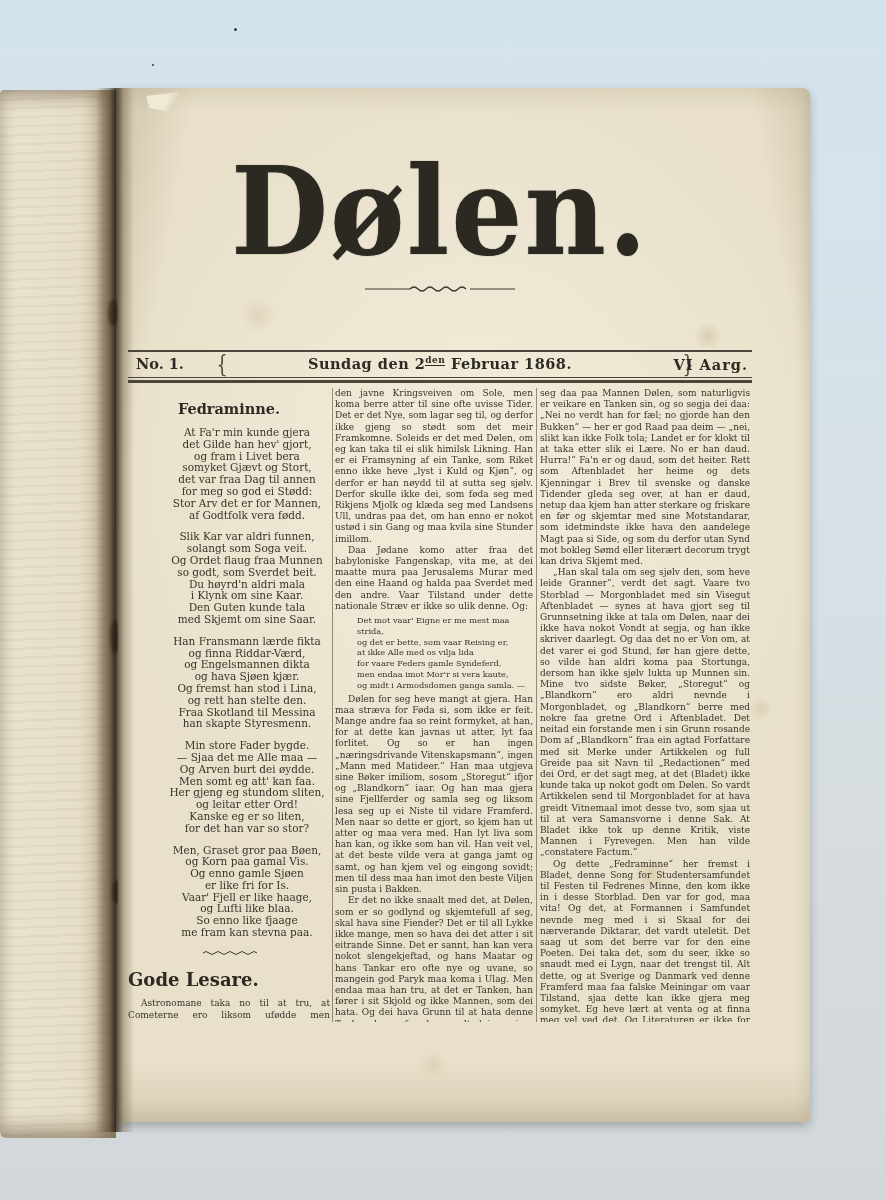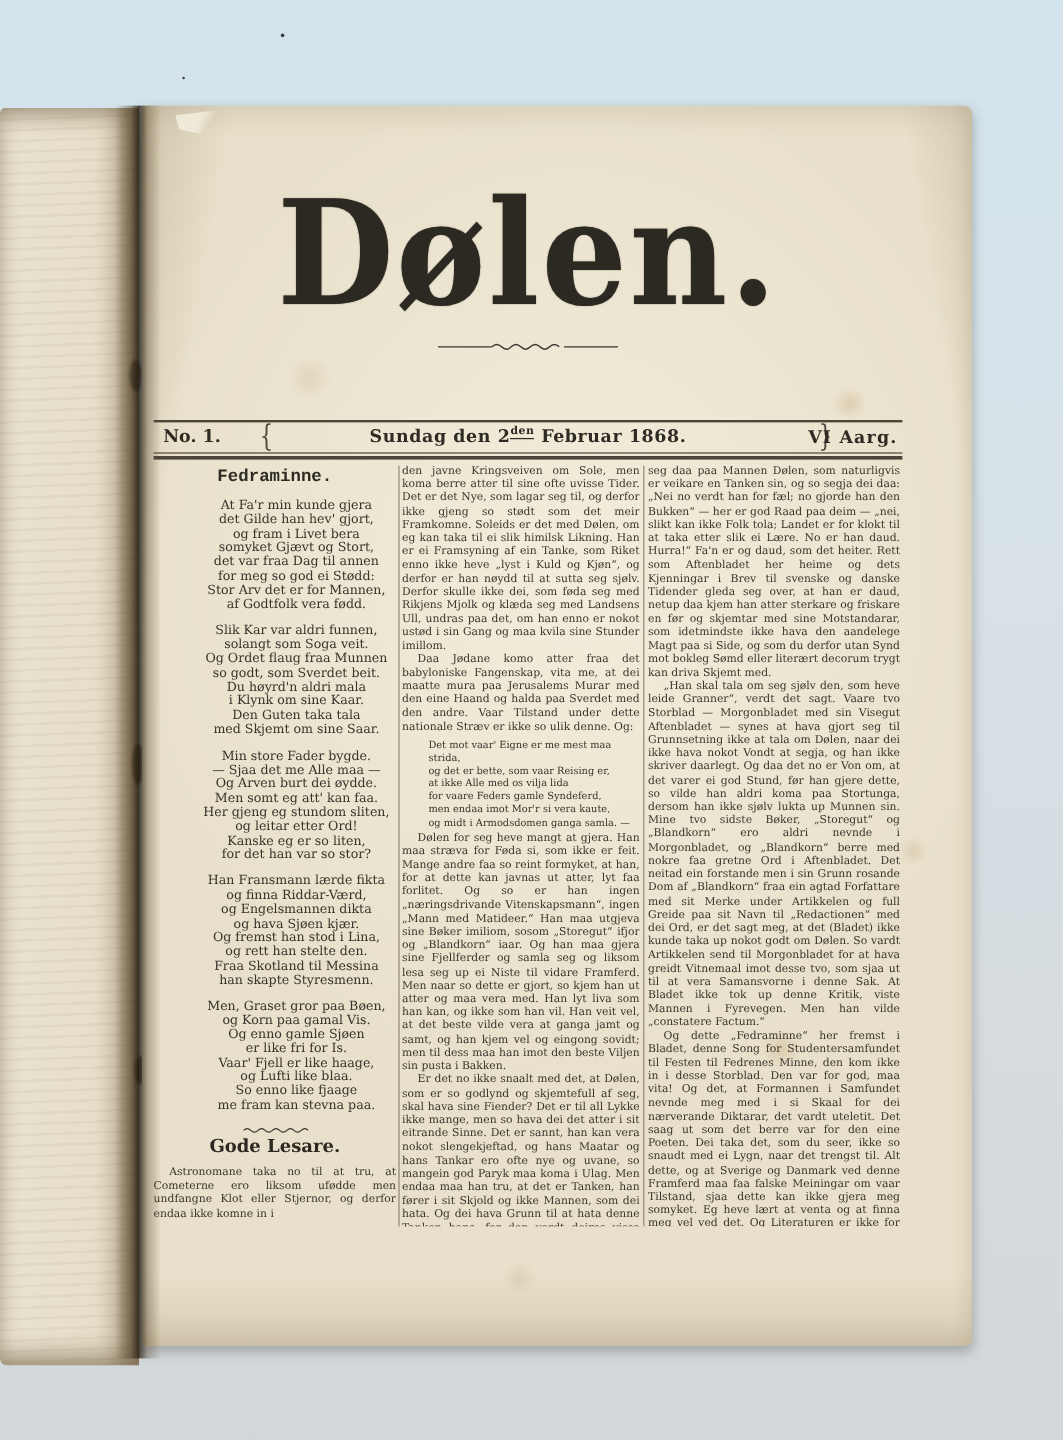--- a/index.html
+++ b/index.html
@@ -67,25 +67,25 @@
   .dl-brace{position:absolute;top:-4px;font-size:25px;font-weight:normal;color:#4c463a;transform:scaleX(.7);}
   .dl-date{position:absolute;left:0;width:100%;text-align:center;top:2px;letter-spacing:.5px;}
   .dl-date sup{font-size:9px;border-bottom:1px solid #2e2b25;line-height:1;}
   .dl-vol{position:absolute;right:4px;top:3px;letter-spacing:1px;}
   
   .colrule{position:absolute;top:300px;height:634px;width:1px;background:rgba(72,62,46,.55);}
   .col{position:absolute;top:300px;height:634px;overflow:hidden;}
   .col1{left:10px;width:202px;}
   .col2{left:217px;width:198px;}
   .col3{left:422px;width:210px;}
-  .poem-title{text-align:center;font-size:14.5px;font-weight:bold;margin-top:2px;color:#2e2b25;font-family:Liberation Mono, monospace;}
+  .poem-title{text-align:center;font-size:14.5px;font-weight:bold;margin-top:12px;color:#2e2b25;}
   .poem{margin-top:10px;padding-left:36px;font-size:10.5px;line-height:11.8px;color:#38342c;}
   .stanza{margin-bottom:10px;text-align:center;}
   .divider-wave{display:block;margin:4px auto 0;}
-  .section-title{text-align:center;font-size:15px;font-weight:bold;color:#2c2923;}
+  .section-title{text-align:left;font-size:18px;font-weight:bold;margin-top:12px;color:#2c2923;}
   .prose{font-size:9px;line-height:11.8px;text-align:justify;color:#38342c;}
   .col1 .prose{margin-top:8px;}
   .para{text-align:justify;}
   .para.cont{text-indent:0;}
   .para.indent{text-indent:13px;}
   .para.verse{font-size:8.2px;line-height:10.8px;padding-left:22px;margin:3px 0;text-align:left;text-indent:0;}
   .col2 .prose,.col3 .prose{font-size:9px;line-height:11.2px;}
 </style>
 </head>
 <body>
@@ -142,42 +142,42 @@
           <div>Stor Arv det er for Mannen,</div>
           <div>af Godtfolk vera fødd.</div>
         </div>
         <div class="stanza">
           <div>Slik Kar var aldri funnen,</div>
           <div>solangt som Soga veit.</div>
           <div>Og Ordet flaug fraa Munnen</div>
           <div>so godt, som Sverdet beit.</div>
           <div>Du høyrd'n aldri mala</div>
           <div>i Klynk om sine Kaar.</div>
-          <div>Den Guten taka tala</div>
+          <div>Den Guten kunde tala</div>
           <div>med Skjemt om sine Saar.</div>
+        </div>
+        <div class="stanza">
+          <div>Han Fransmann lærde fikta</div>
+          <div>og finna Riddar-Værd,</div>
+          <div>og Engelsmannen dikta</div>
+          <div>og hava Sjøen kjær.</div>
+          <div>Og fremst han stod i Lina,</div>
+          <div>og rett han stelte den.</div>
+          <div>Fraa Skotland til Messina</div>
+          <div>han skapte Styresmenn.</div>
         </div>
         <div class="stanza">
           <div>Min store Fader bygde.</div>
           <div>— Sjaa det me Alle maa —</div>
           <div>Og Arven burt dei øydde.</div>
           <div>Men somt eg att' kan faa.</div>
           <div>Her gjeng eg stundom sliten,</div>
           <div>og leitar etter Ord!</div>
           <div>Kanske eg er so liten,</div>
           <div>for det han var so stor?</div>
-        </div>
-        <div class="stanza">
-          <div>Han Fransmann lærde fikta</div>
-          <div>og finna Riddar-Værd,</div>
-          <div>og Engelsmannen dikta</div>
-          <div>og hava Sjøen kjær.</div>
-          <div>Og fremst han stod i Lina,</div>
-          <div>og rett han stelte den.</div>
-          <div>Fraa Skotland til Messina</div>
-          <div>han skapte Styresmenn.</div>
         </div>
         <div class="stanza">
           <div>Men, Graset gror paa Bøen,</div>
           <div>og Korn paa gamal Vis.</div>
           <div>Og enno gamle Sjøen</div>
           <div>er like fri for Is.</div>
           <div>Vaar' Fjell er like haage,</div>
           <div>og Lufti like blaa.</div>
           <div>So enno like fjaage</div>
           <div>me fram kan stevna paa.</div>

